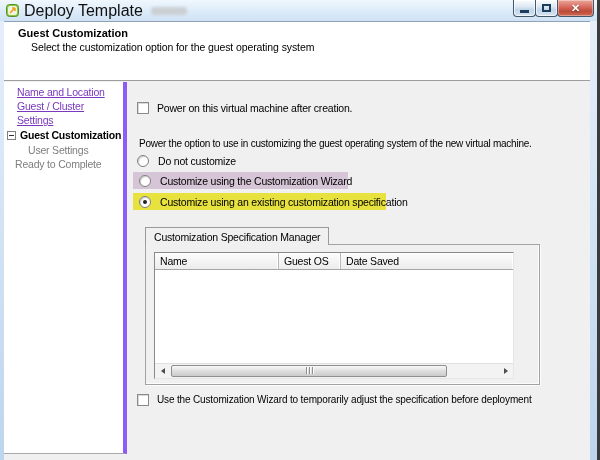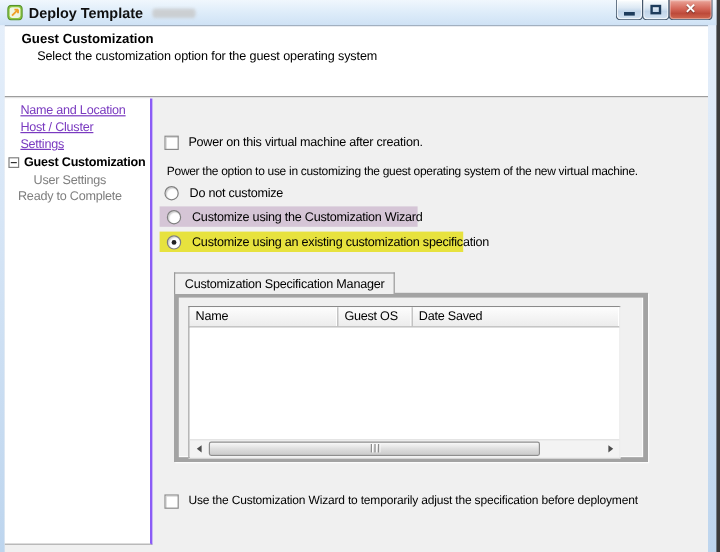--- a/index.html
+++ b/index.html
@@ -5,21 +5,21 @@
   * { margin:0; padding:0; box-sizing:border-box; }
   html,body { width:600px; height:460px; overflow:hidden; }
   body { background:#3b3b3b; font-family:"Liberation Sans", sans-serif; font-size:10.5px; color:#000; position:relative; }
 
   
   .window { position:absolute; left:0; top:0; width:597px; height:460px;
             background:linear-gradient(#e7f0fb, #bdd5ee); }
   .titlebar { position:relative; height:21px; display:flex; align-items:center; padding-left:6px;
               background:linear-gradient(#f0f7fd, #dcebf9 55%, #cfe2f5); }
   .app-icon { width:13px; height:13px; margin-right:5px; flex:0 0 auto; }
-  .title-text { font-size:12px; color:#101010;font-weight:bold; }
+  .title-text { font-size:16px; color:#101010; }
   .redacted { width:36px; height:8px; margin-left:8px; background:#c6c6c6; border-radius:3px; filter:blur(1.5px); opacity:.75; }
 
   .winbtns { position:absolute; top:0; right:3px; display:flex; }
   .winbtn { height:17px; border:1px solid #45576b; border-top:none; border-radius:0 0 4px 4px;
             margin-left:-1px; display:flex; align-items:center; justify-content:center;
             background:linear-gradient(#fbfdfe, #dde9f4 40%, #c2d5e9 60%, #d4e3f2);
             box-shadow:inset 0 0 0 1px rgba(255,255,255,.65); }
   .winbtn.min, .winbtn.max { width:23px; }
   .winbtn.close { width:37px; background:linear-gradient(#eba79b, #d5685a 45%, #bd4a3a 70%, #d06a52);
                   box-shadow:inset 0 0 0 1px rgba(255,255,255,.35); }
@@ -30,21 +30,21 @@
   
   .inner { position:absolute; top:21px; left:4px; right:7px; bottom:0; background:#f0f0f0; border-top:1px solid #8fa1b3; }
   .header { height:59px; background:#fff; border-bottom:1px solid #9d9d9d; position:relative; }
   .header-title { position:absolute; left:14px; top:5px; font-size:11px; font-weight:bold; }
   .header-sub { position:absolute; left:27px; top:19px; font-size:10.5px; letter-spacing:-.1px; }
 
   .content { position:absolute; top:60px; left:0; right:0; bottom:0; background:#f0f0f0; }
 
   
   .sidebar { position:absolute; left:0; top:0; width:123px; height:372px; background:#fff;
-             border-right:2px solid #8b5cf6; border-bottom:1px solid #a9a9a9; }
+             border-right:4px solid #8b5cf6; border-bottom:1px solid #a9a9a9; }
   .side-item { position:absolute; left:13px; height:13px; line-height:13px; white-space:nowrap; letter-spacing:-.2px; }
   .side-link { color:#7a3ac0; text-decoration:underline; cursor:pointer; }
   .side-current { color:#000; font-weight:bold; left:16px; }
   .side-disabled { color:#7e7e7e; }
   .expander { position:absolute; left:3px; width:9px; height:9px; background:#fff; border:1px solid #808080;
               display:flex; align-items:center; justify-content:center; }
   .expander::before { content:""; width:5px; height:1px; background:#303030; }
 
   
   .row { position:absolute; display:flex; align-items:center; white-space:nowrap; height:17px; letter-spacing:-.2px; }
@@ -53,21 +53,21 @@
            box-shadow:inset 1px 1px 1px #cfcfcf; margin-right:9px; flex:0 0 auto; position:relative; }
   .radio.sel::after { content:""; position:absolute; left:3px; top:3px; width:4px; height:4px; border-radius:50%; background:#222; }
   .hl-lav { background:#d5c5d6; }
   .hl-yel { background:#e7e23e; }
   .instruction { position:absolute; white-space:nowrap; letter-spacing:-.25px; font-size:10px; }
 
   
   .tab { position:absolute; left:141px; top:145px; height:18px; padding:0 8px; background:#f0f0f0;
          border:1px solid #9a9a9a; border-bottom:none; display:flex; align-items:center; letter-spacing:-.2px; z-index:2; }
   .panel { position:absolute; left:141px; top:162px; width:395px; height:141px; background:#f0f0f0;
-           border:4px solid #a3a3a3; box-shadow:inset -1px -1px 0 #fcfcfc, 1px 1px 0 #fcfcfc; }
+           border:1px solid #a3a3a3; box-shadow:inset -1px -1px 0 #fcfcfc, 1px 1px 0 #fcfcfc; }
 
   
   .grid { position:absolute; left:8px; top:7px; width:360px; height:127px; background:#fff;
           border:1px solid #8a8a8a; border-right-color:#e6e6e6; border-bottom-color:#e6e6e6; display:flex; flex-direction:column; }
   .grid-head { display:flex; height:17px; flex:0 0 auto; background:linear-gradient(#fdfdfd, #ececec);
                border-bottom:1px solid #a5a5a5; }
   .grid-col { height:100%; display:flex; align-items:center; padding-left:5px; border-right:1px solid #b9b9b9;
               box-shadow:inset -1px 0 0 #fff; letter-spacing:-.2px; overflow:hidden; }
   .grid-body { flex:1 1 auto; background:#fff; }
   .hscroll { flex:0 0 auto; height:15px; background:#f3f3f3; display:flex; align-items:center; border-top:1px solid #e0e0e0; }
@@ -109,29 +109,29 @@
 
     <div class="header">
       <div class="header-title">Guest Customization</div>
       <div class="header-sub">Select the customization option for the guest operating system</div>
     </div>
 
     <div class="content">
 
       <div class="sidebar">
         <div class="side-item side-link" style="top:4px;">Name and Location</div>
-        <div class="side-item side-link" style="top:18px;">Host / Cluster</div>
+        <div class="side-item side-link" style="top:18px;">Guest / Cluster</div>
         <div class="side-item side-link" style="top:32px;">Settings</div>
         <div class="expander" style="top:49px;"></div>
         <div class="side-item side-current" style="top:47px;">Guest Customization</div>
         <div class="side-item side-disabled" style="top:62px; left:24px;">User Settings</div>
         <div class="side-item side-disabled" style="top:76px; left:11px;">Ready to Complete</div>
       </div>
 
-      <div class="row" style="left:133px; top:28px;justify-content:space-between;">
+      <div class="row" style="left:133px; top:17px;justify-content:space-between;">
         <span class="checkbox"></span>
         <span>Power on this virtual machine after creation.</span>
       </div>
 
       <div class="instruction" style="left:135px; top:56px;">Power the option to use in customizing the guest operating system of the new virtual machine.</div>
 
       <div class="row" style="left:133px; top:70px;">
         <span class="radio"></span>
         <span>Do not customize</span>
       </div>
@@ -169,20 +169,20 @@
                 <span class="grip"></span>
               </div>
             </div>
             <div class="scroll-arrow">
                 <span class="tri-right"></span>
               </div>
           </div>
         </div>
       </div>
 
-      <div class="row" style="left:133px; top:309px; font-size:10px; letter-spacing:-.15px;margin-top:18px;">
+      <div class="row" style="left:133px; top:309px; font-size:10px; letter-spacing:-.15px;">
         <span class="checkbox"></span>
         <span>Use the Customization Wizard to temporarily adjust the specification before deployment</span>
       </div>
 
     </div>
   </div>
 </div>
 
 </body></html>

